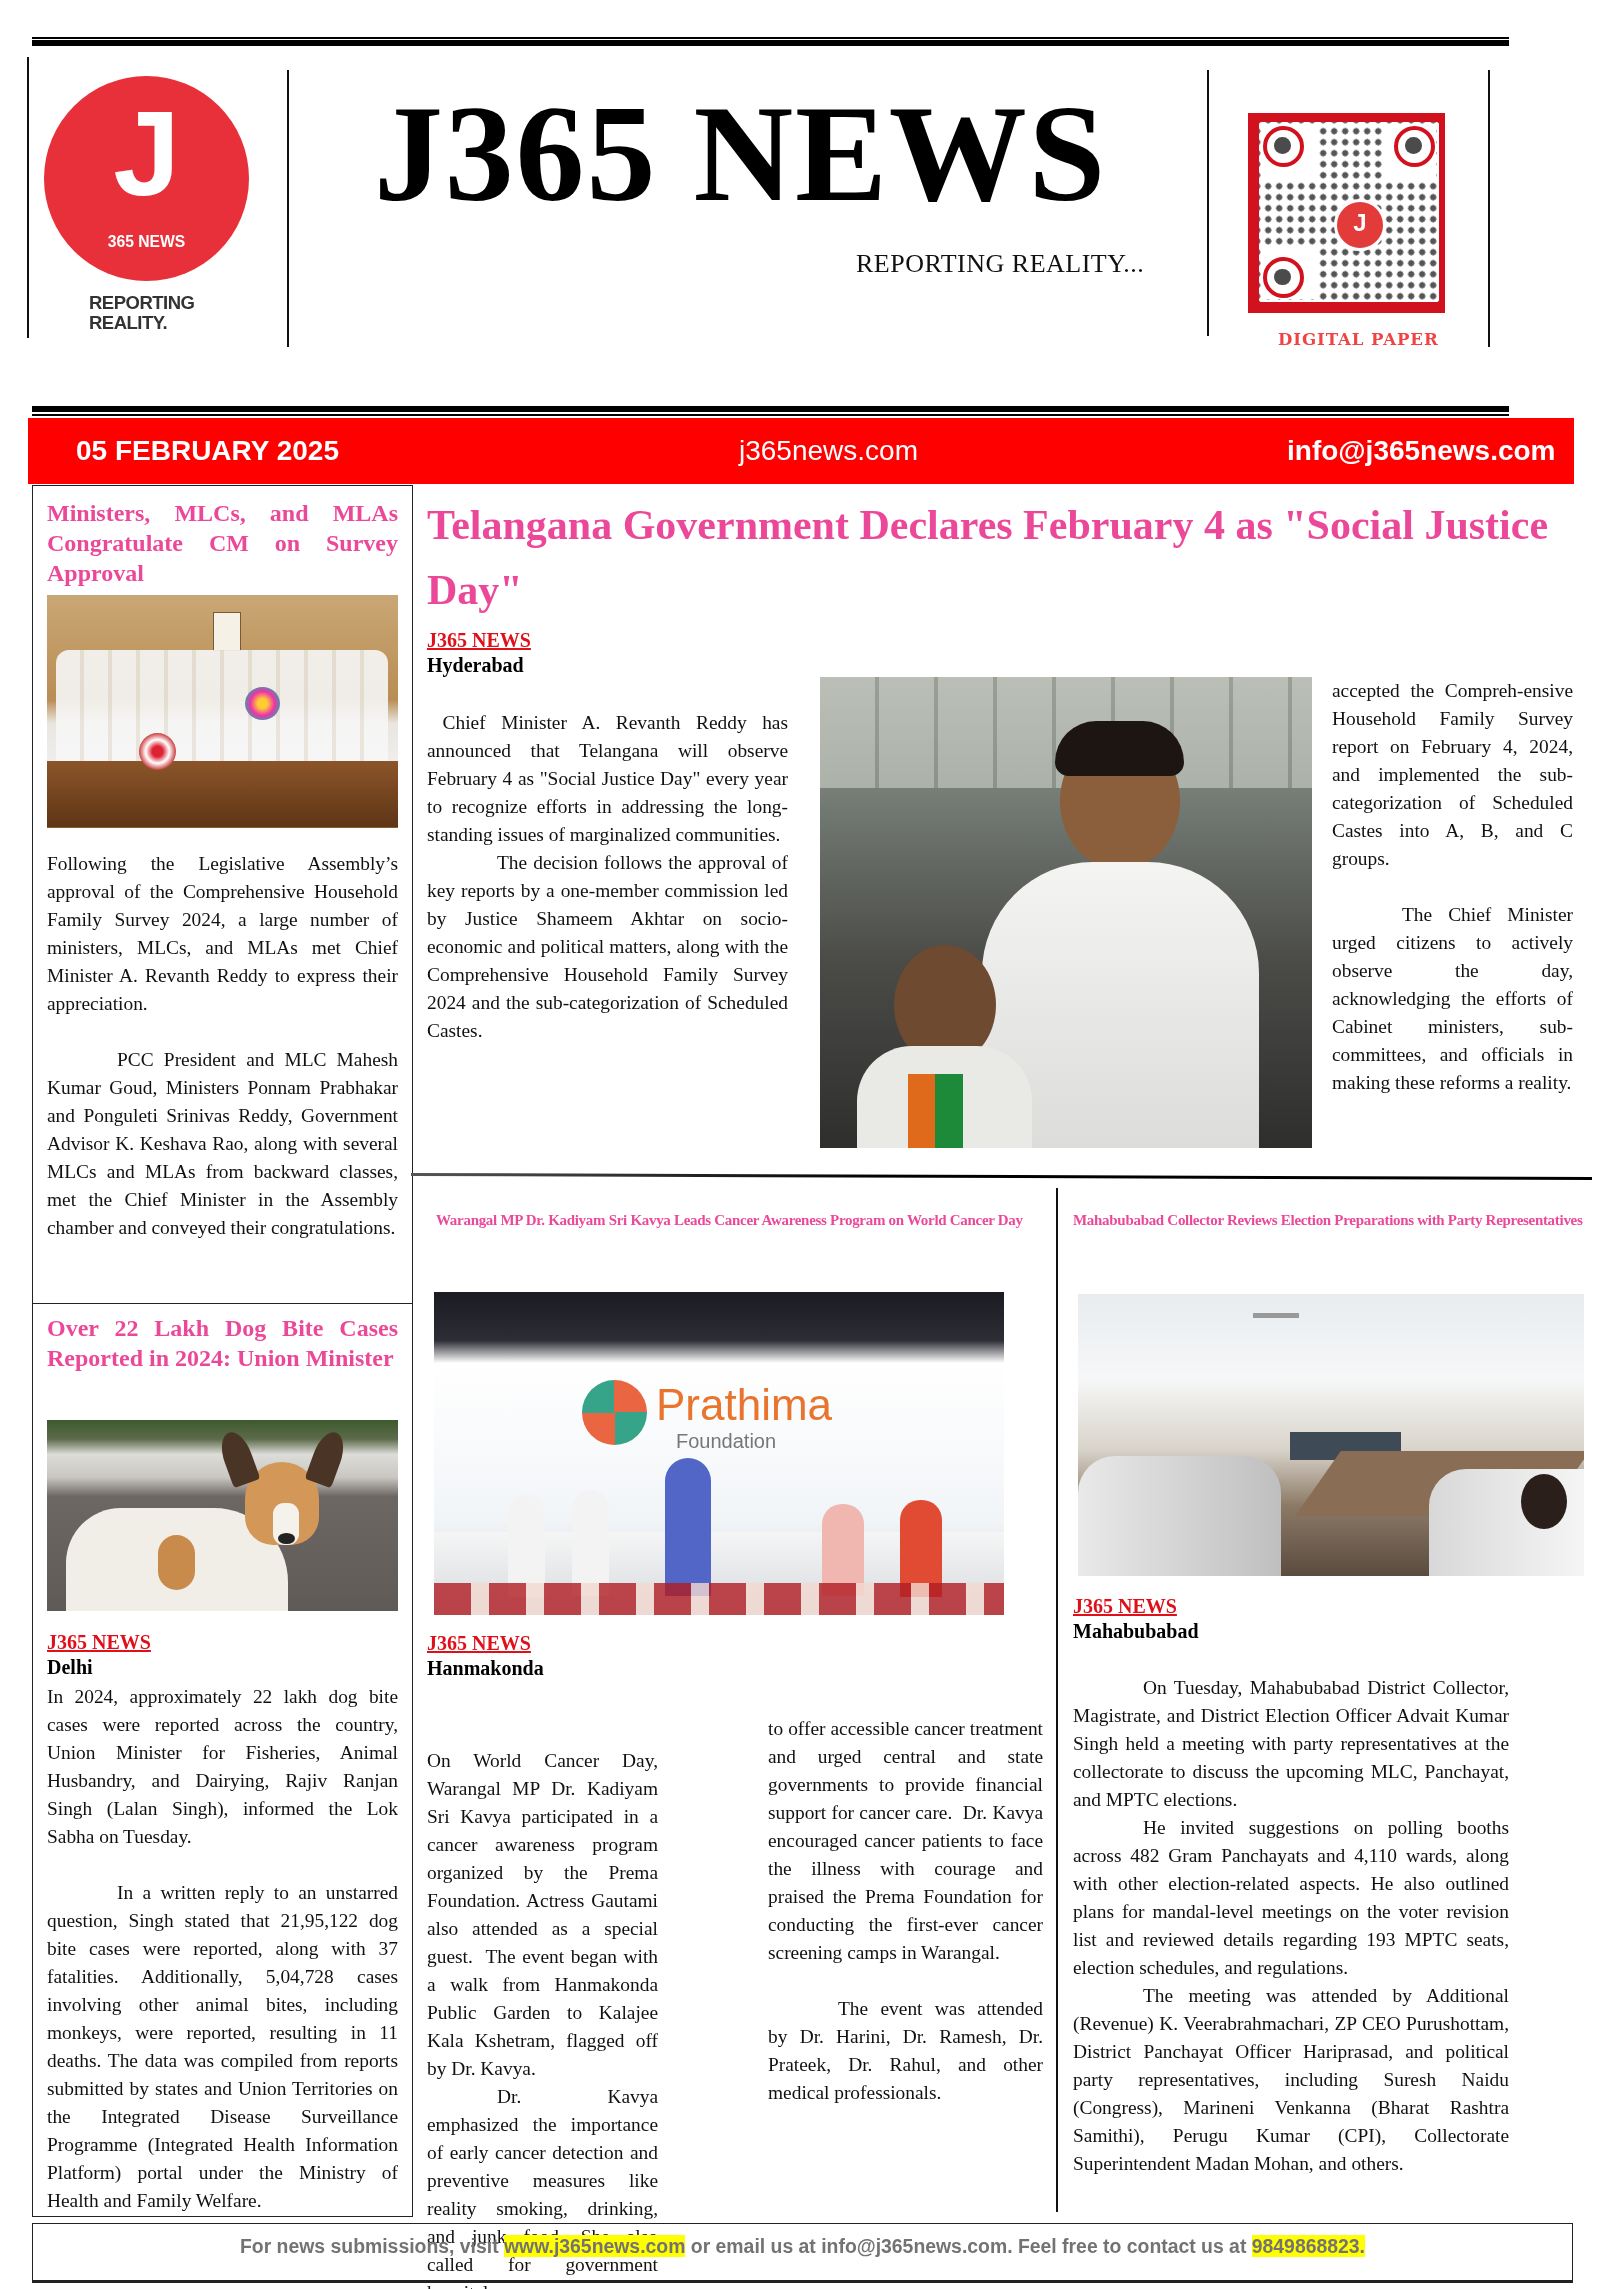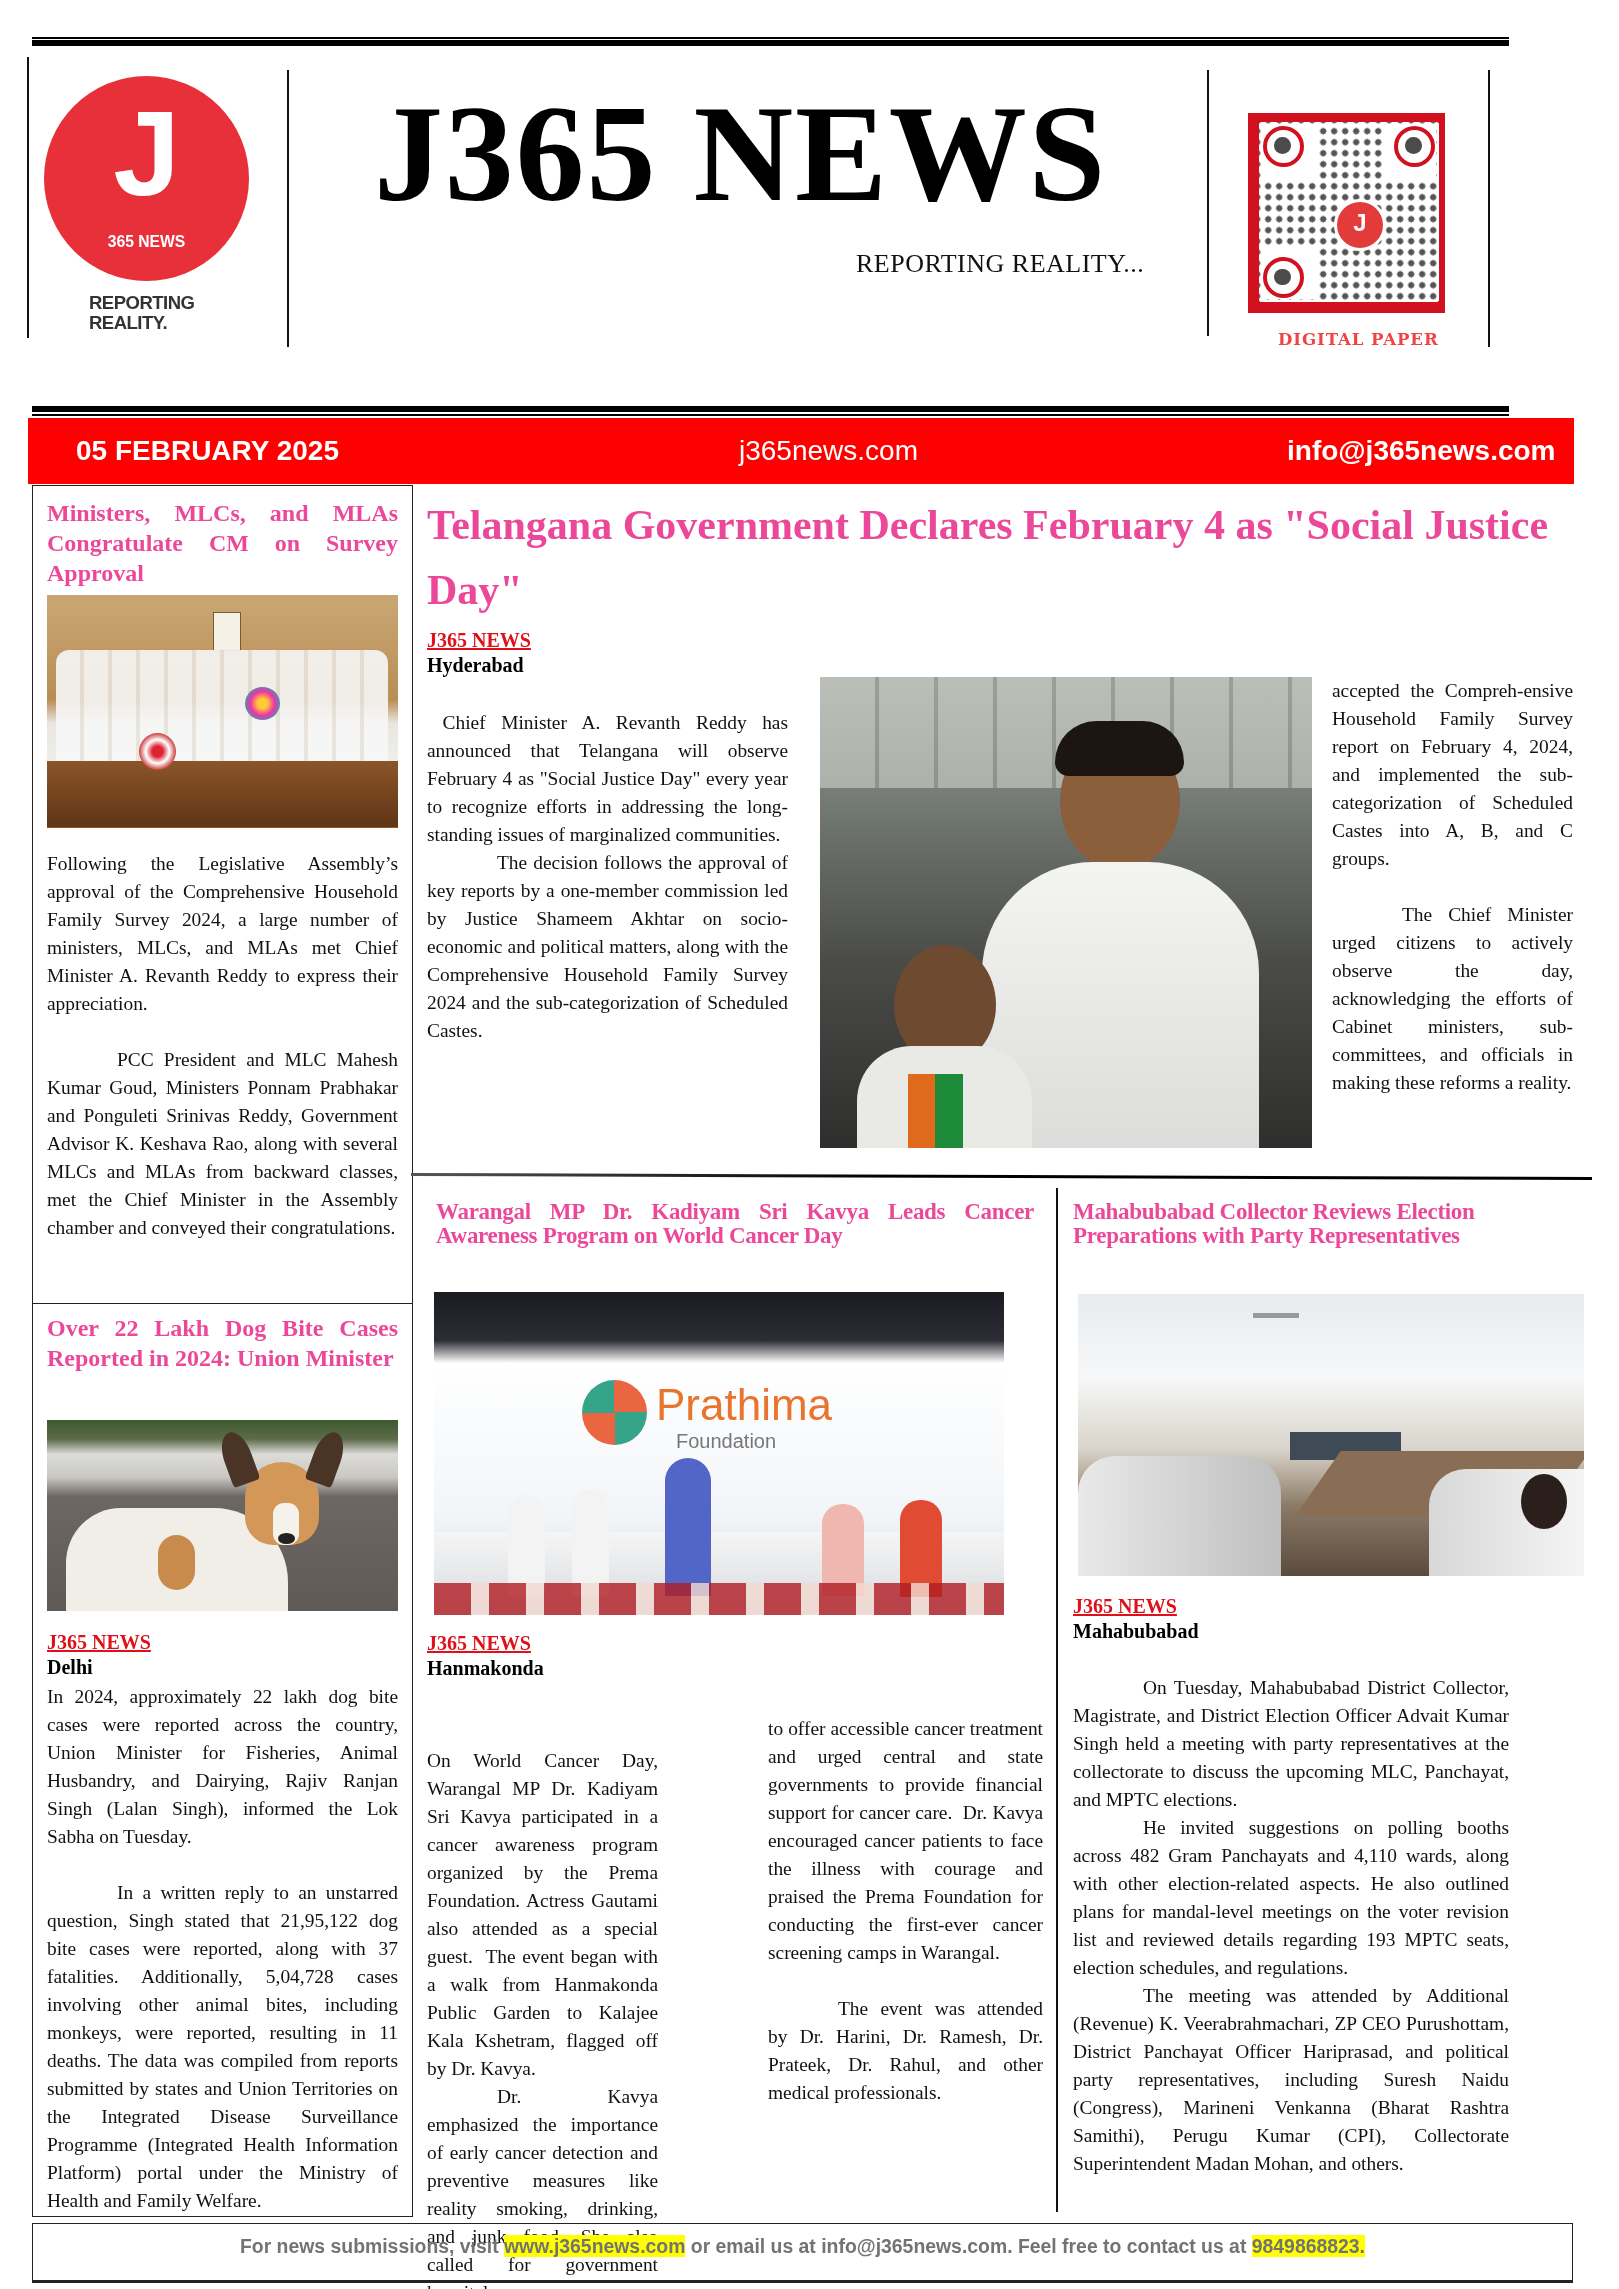--- a/index.html
+++ b/index.html
@@ -33,21 +33,21 @@
   .redbar { position: absolute; left: 28px; top: 418px; width: 1546px; height: 66px; background: #ff0000; color: #fff; font-family: "Liberation Sans", sans-serif; }
   .redbar span { position: absolute; top: 16.6px; font-size: 28px; }
   .rb-date { left: 48px; font-weight: bold; }
   .rb-site { left: 711px; }
   .rb-mail { right: 18.5px; font-weight: bold; }
 
   
   .headline { font-family: "Liberation Serif", serif; font-weight: bold; color: #ec4899; text-align: justify; }
   .h-left { font-size: 24px; line-height: 30px; }
   .h-main { font-size: 42px; line-height: 65px; }
-  .h-mid { font-size: 23px; line-height: 24px; }
+  .h-mid { font-size: 15px; line-height: 40px; }
   .byline { font-family: "Liberation Serif", serif; font-weight: bold; font-size: 20px; line-height: 25px; }
   .byline .src { color: #e0101a; text-decoration: underline; text-decoration-thickness: 1.8px; display: block; }
   .byline .loc { color: #000; display: block; }
   .body { font-family: "Liberation Serif", serif; font-size: 19.4px; line-height: 28px; text-align: justify; color: #111; }
   .body p { margin: 0; }
   .body p.ind { text-indent: 70px; }
   .body p.gap { margin-top: 28px; }
 
   .photo { position: absolute; overflow: hidden; }
 

